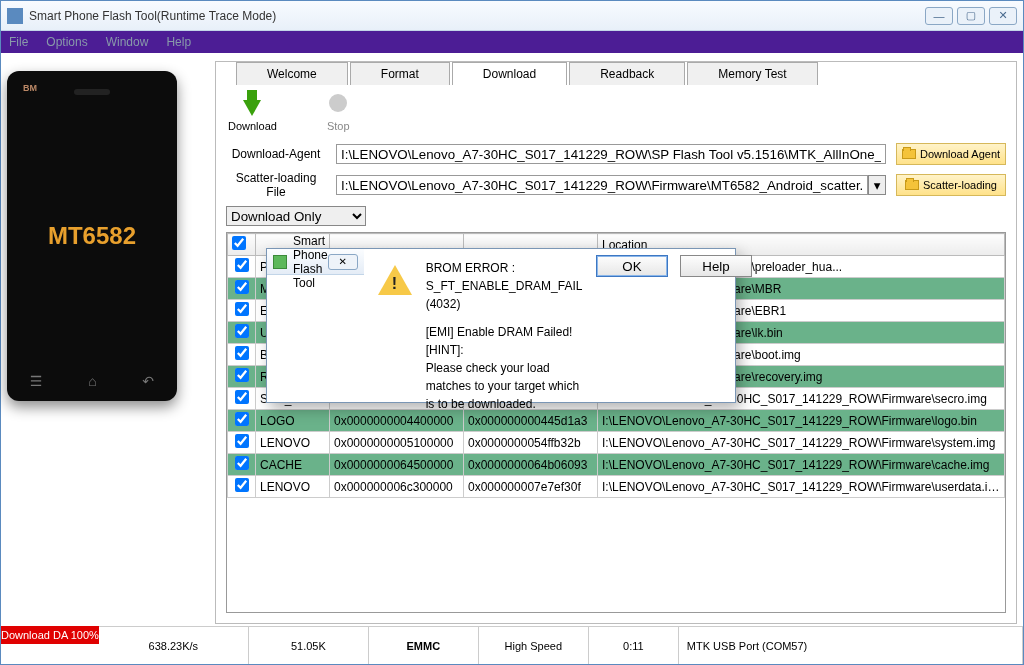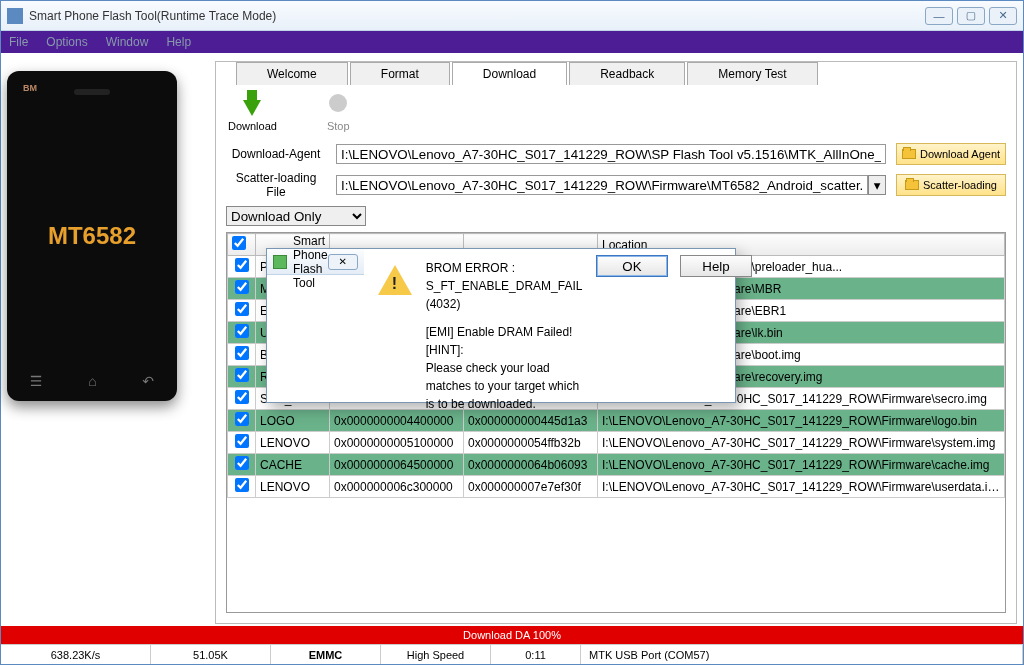--- a/index.html
+++ b/index.html
@@ -34,21 +34,21 @@
 .folder-icon { width:14px; height:10px; background:#f4c33a; border:1px solid #c99a18; display:inline-block; position:relative; }
 .folder-icon::before { content:""; position:absolute; top:-3px; left:0; width:6px; height:3px; background:#f4c33a; border:1px solid #c99a18; border-bottom:none;}
 .select-row { padding: 4px 10px 6px 10px; }
 .select-row select { width: 140px; height: 20px; border:1px solid #888; }
 .table-wrap { flex:1; margin: 0 10px 10px 10px; border:1px solid #999; overflow:hidden; position:relative; }
 table { width: 100%; border-collapse: collapse; table-layout: fixed; }
 th { background: linear-gradient(#fdfdfd,#ececec); border:1px solid #bbb; padding:2px 4px; text-align:left; font-weight:normal; height: 20px;}
 td { border:1px solid #ccc; padding:2px 4px; height: 22px; white-space: nowrap; overflow:hidden; text-overflow:ellipsis; }
 .chk { width: 14px; height: 14px; }
 tr.highlight td { background: #6ab28a; }
-.statusbar { height: 38px; display:flex; flex-direction:column; }
+.statusbar { height: 38px; display:flex; flex-direction:row; }
 .progress { height: 18px; background: #e00000; color:#fff; text-align:center; font-size:11px; line-height:18px; }
 .status-cells { flex:1; display:flex; border-top:1px solid #ccc; }
 .status-cell { border-right:1px solid #ccc; padding: 2px 8px; display:flex; align-items:center; font-size:11px; }
 .dialog { position:absolute; left: 266px; top: 248px; width: 470px; height: 155px; background:#fff; border:1px solid #7a96b5; box-shadow: 4px 6px 14px rgba(0,0,0,.3); z-index:100; display:flex; flex-direction:row;}
 .dlg-title { height:26px; background:linear-gradient(#fbfdff,#e4ecf6); display:flex; align-items:center; padding:0 6px; border-bottom:1px solid #c2d5e8;}
 .dlg-title-text { flex:1; margin-left:6px; }
 .dlg-close { width:30px; height:16px; border:1px solid #8aa7c5; border-radius:3px; background:#eef3f9; display:flex; align-items:center; justify-content:center; font-size:10px;}
 .dlg-body { flex:1; display:flex; padding: 10px 14px 0 14px; gap: 14px; }
 .dlg-icon { width:34px; height:34px; position:relative; align-self:flex-start; margin-top:6px;}
 .dlg-icon .tri { width:0;height:0;border-left:17px solid transparent;border-right:17px solid transparent;border-bottom:30px solid #f7c948; }

